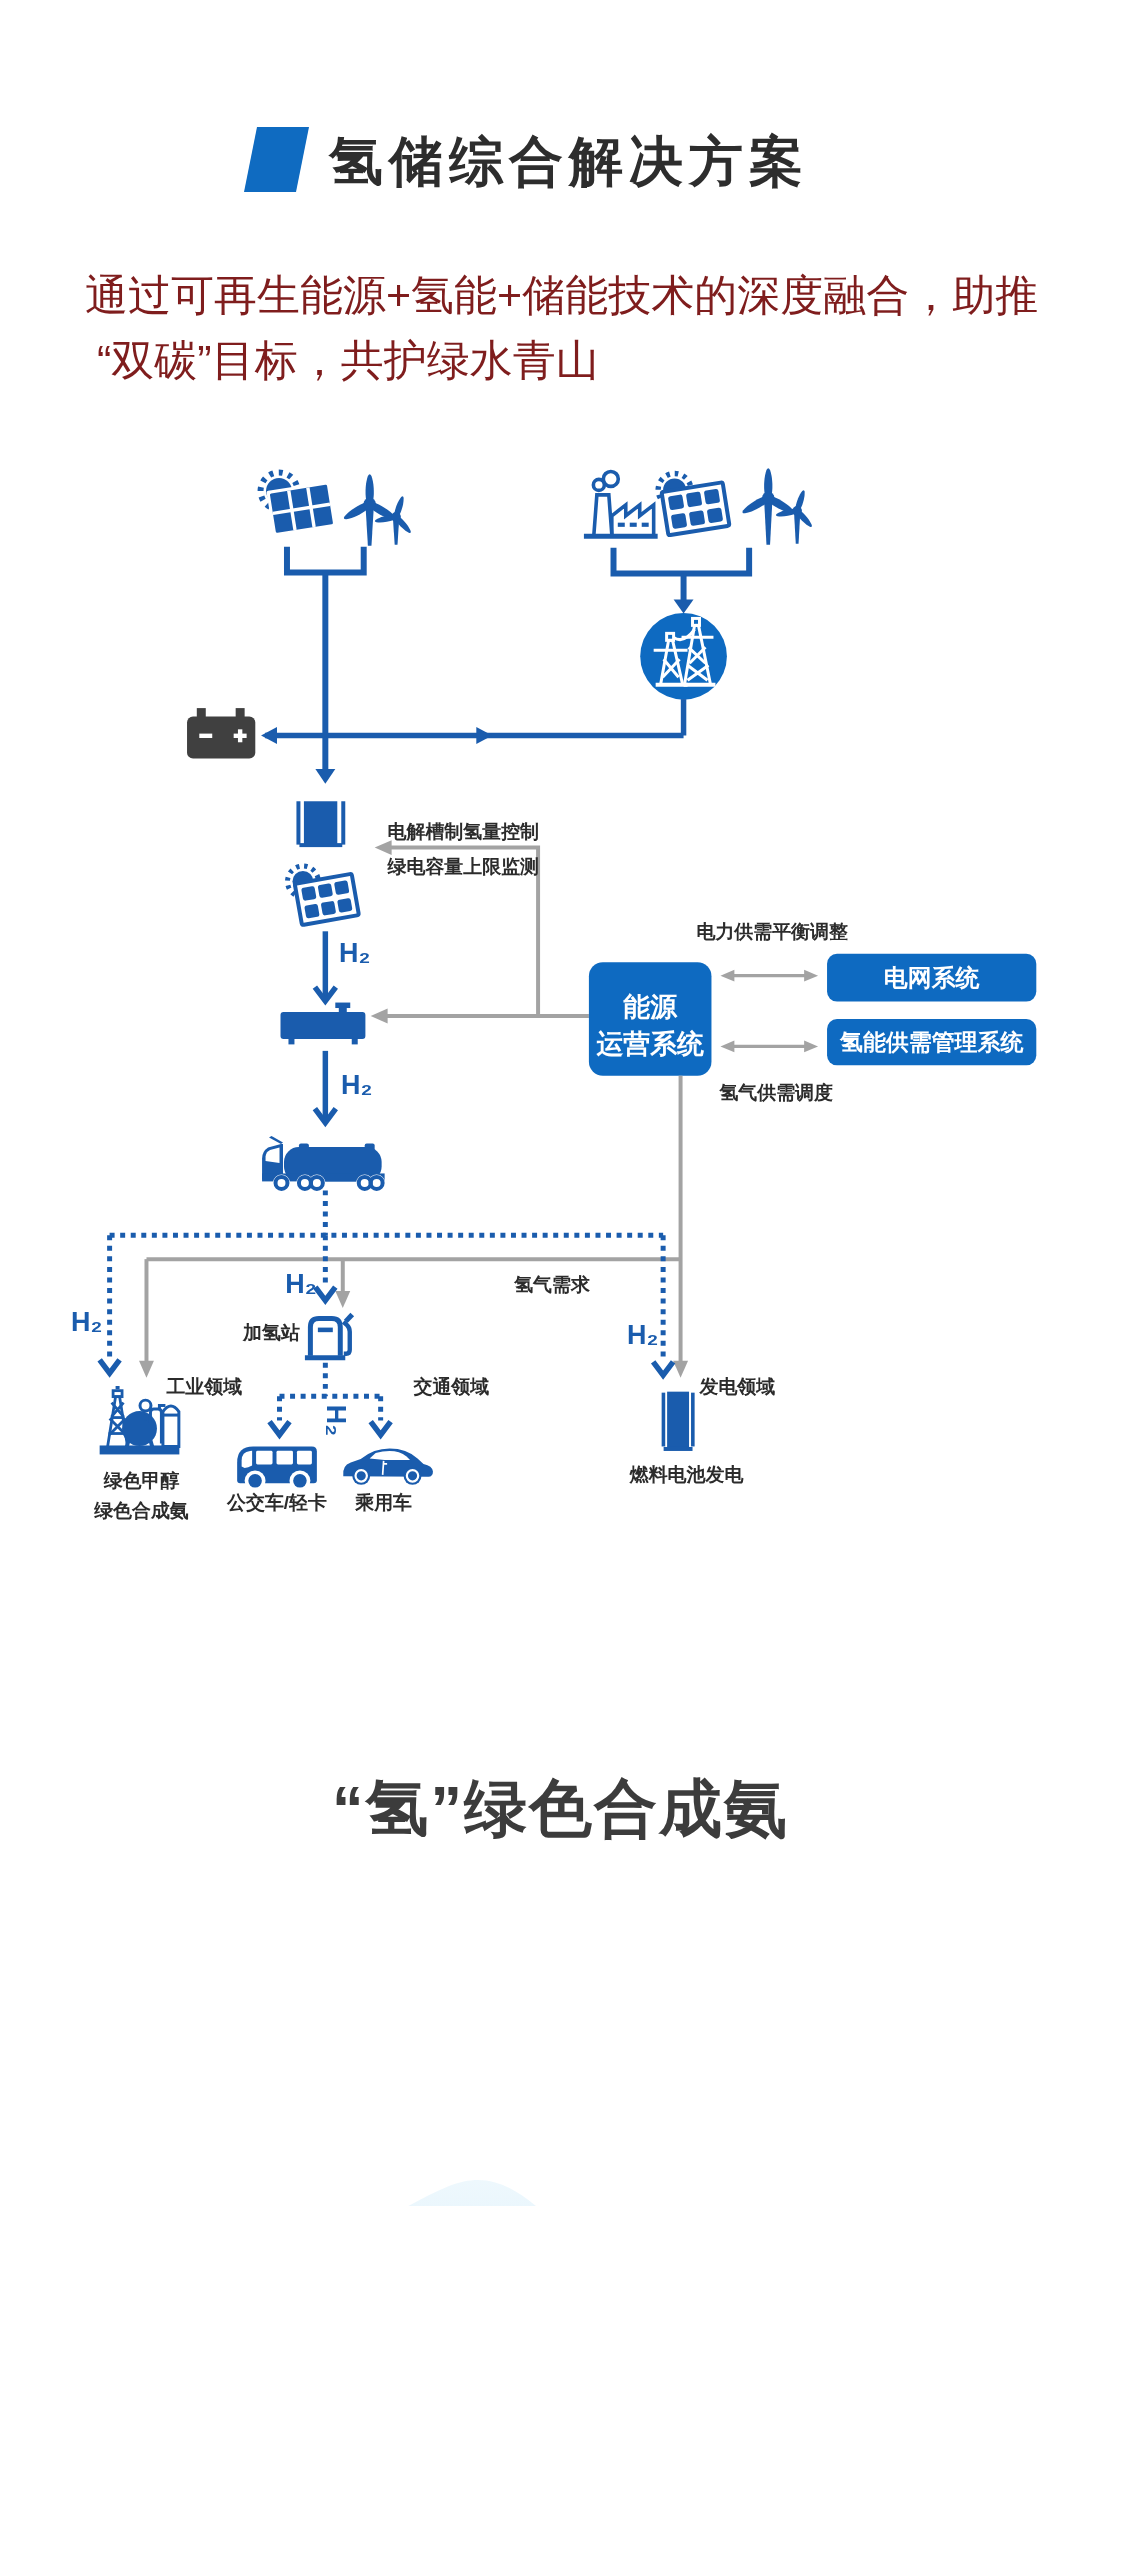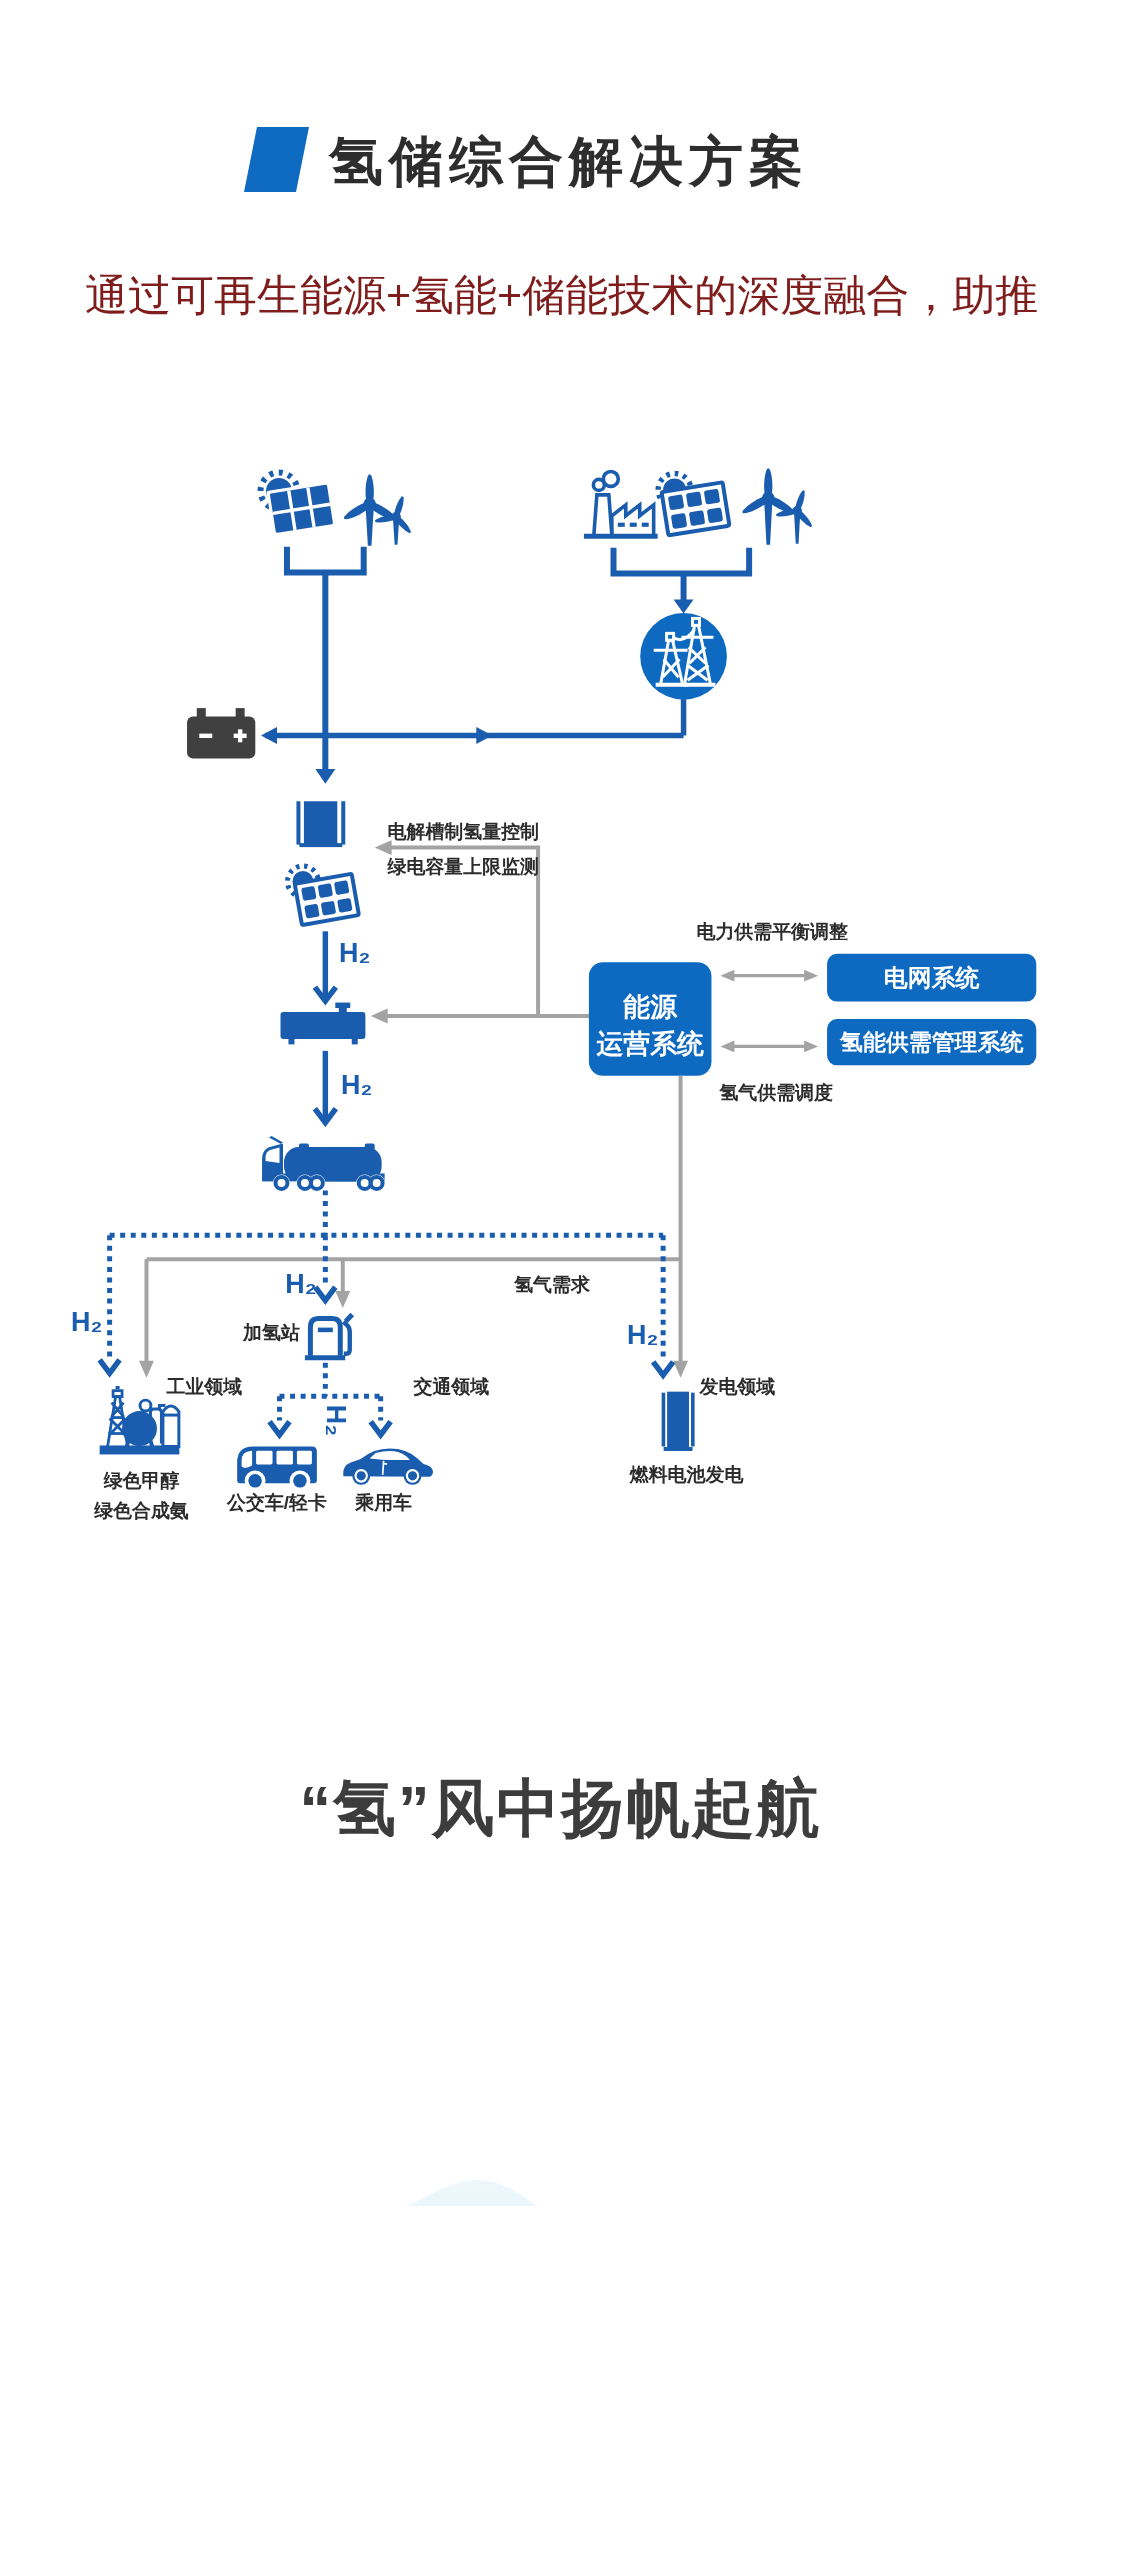--- a/index.html
+++ b/index.html
@@ -21,20 +21,21 @@
 </head>
 <body>
 
 <div class="page">
 
   <div class="accent-mark"></div>
   <div class="page-title">氢储综合解决方案</div>
 
   <div class="intro">
     <div>通过可再生能源+氢能+储能技术的深度融合，助推</div>
+    <div class="l2">“双碳”目标，共护绿水青山</div>
   </div>
 
   <svg class="diagram" width="1121" height="1156" viewBox="0 0 1125 1160">
 
     <g>
       <g>
         <circle cx="280" cy="53" r="13" fill="#1a5cad"></circle>
         <circle cx="280" cy="53" r="18.5" fill="none" stroke="#1a5cad" stroke-width="6" stroke-dasharray="4 5.6"></circle>
       </g>
       <g transform="translate(302.5,71) rotate(-9)">
@@ -367,21 +368,21 @@
     <g fill="#1a5cad">
       <rect x="669.5" y="957" width="22" height="57"></rect>
       <rect x="664" y="958" width="3.6" height="54"></rect>
       <rect x="693.5" y="958" width="3.6" height="54"></rect>
       <rect x="666" y="1012.5" width="29" height="4"></rect>
     </g>
     <text x="689" y="1047" text-anchor="middle" font-size="19" font-weight="bold" fill="#2b2b2b">燃料电池发电</text>
   </svg>
 
   <div class="slogan">
-    <div>“氢”风中扬帆起航</div>
+    <div>“氢”绿色合成氨</div>
   </div>
 
   <svg class="wave" width="1121" height="404" viewBox="0 0 1125 405">
     <defs>
       <linearGradient id="wg1" x1="0" y1="0" x2="0" y2="1">
         <stop offset="0" stop-color="#eef8fd"></stop>
         <stop offset="1" stop-color="#c0e3f7"></stop>
       </linearGradient>
       <linearGradient id="wg2" x1="0" y1="0" x2="0" y2="1">
         <stop offset="0" stop-color="#cdeafa"></stop>

